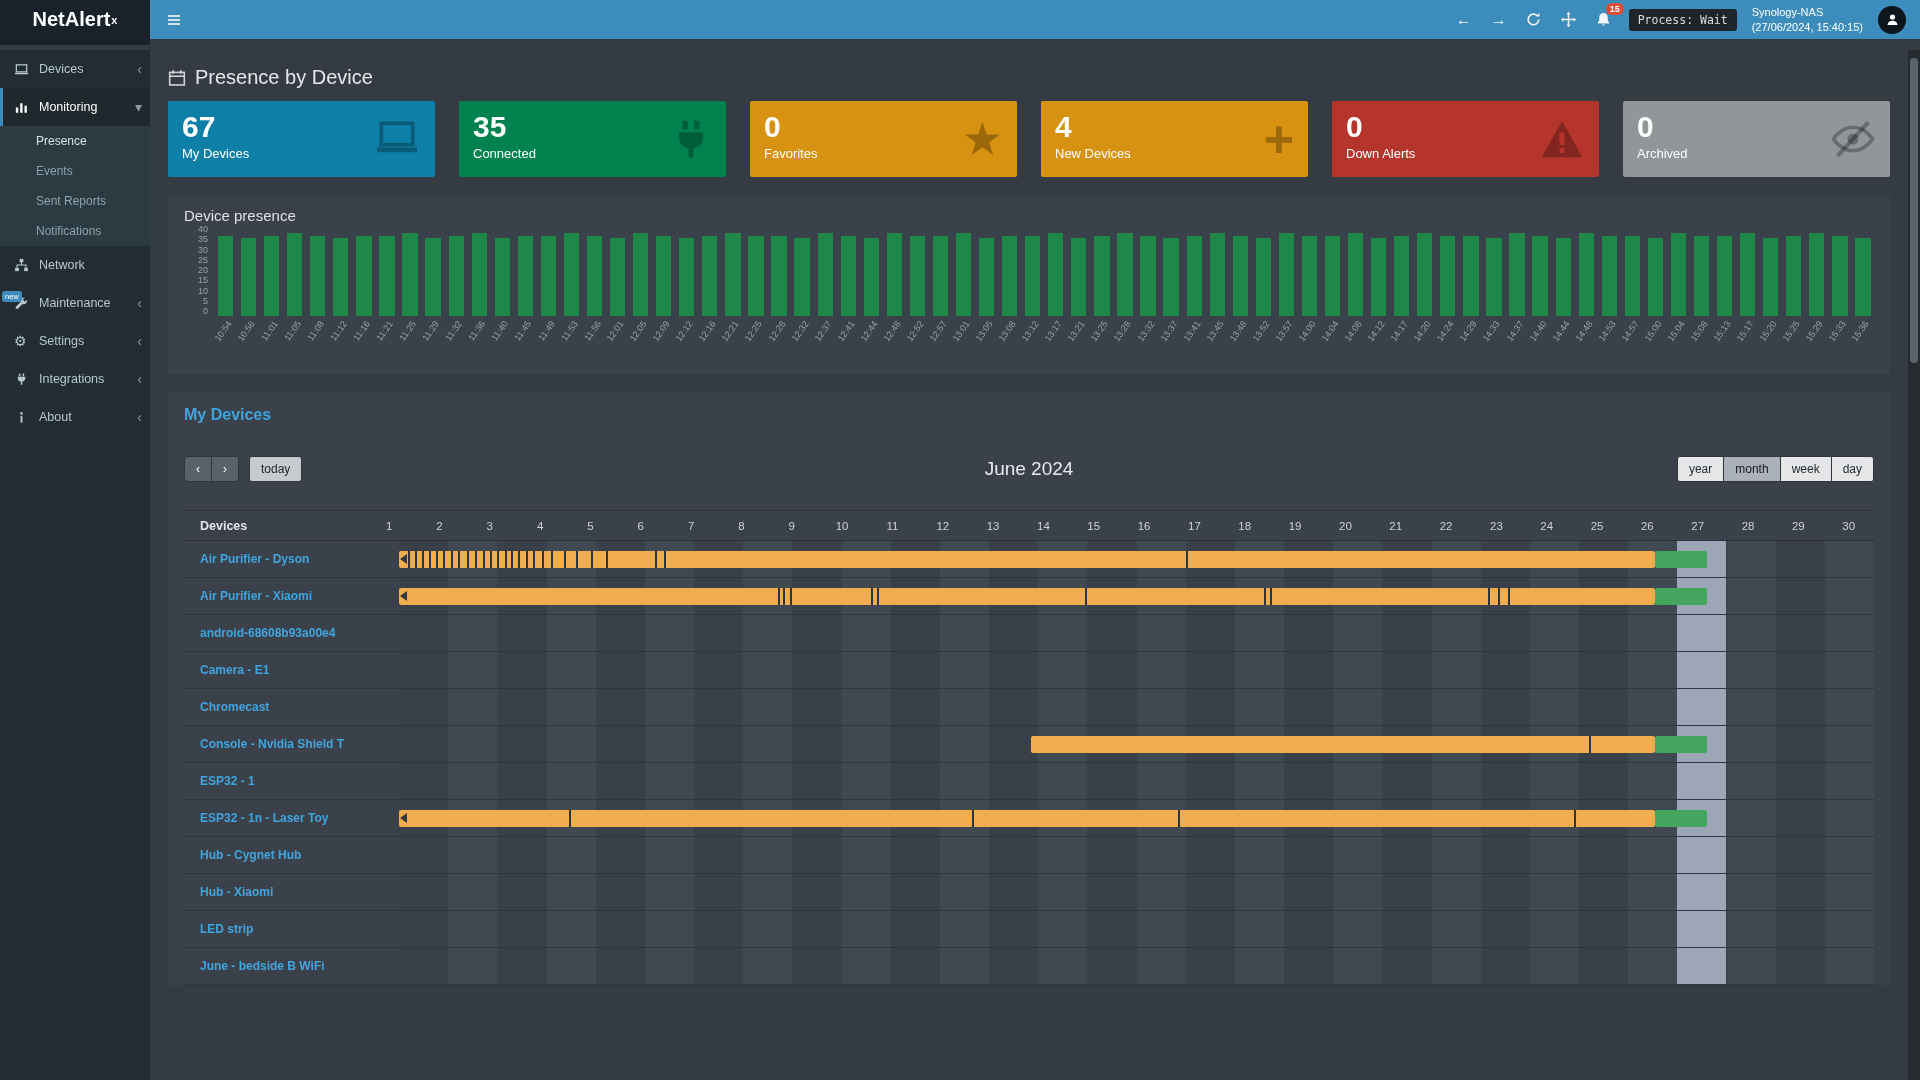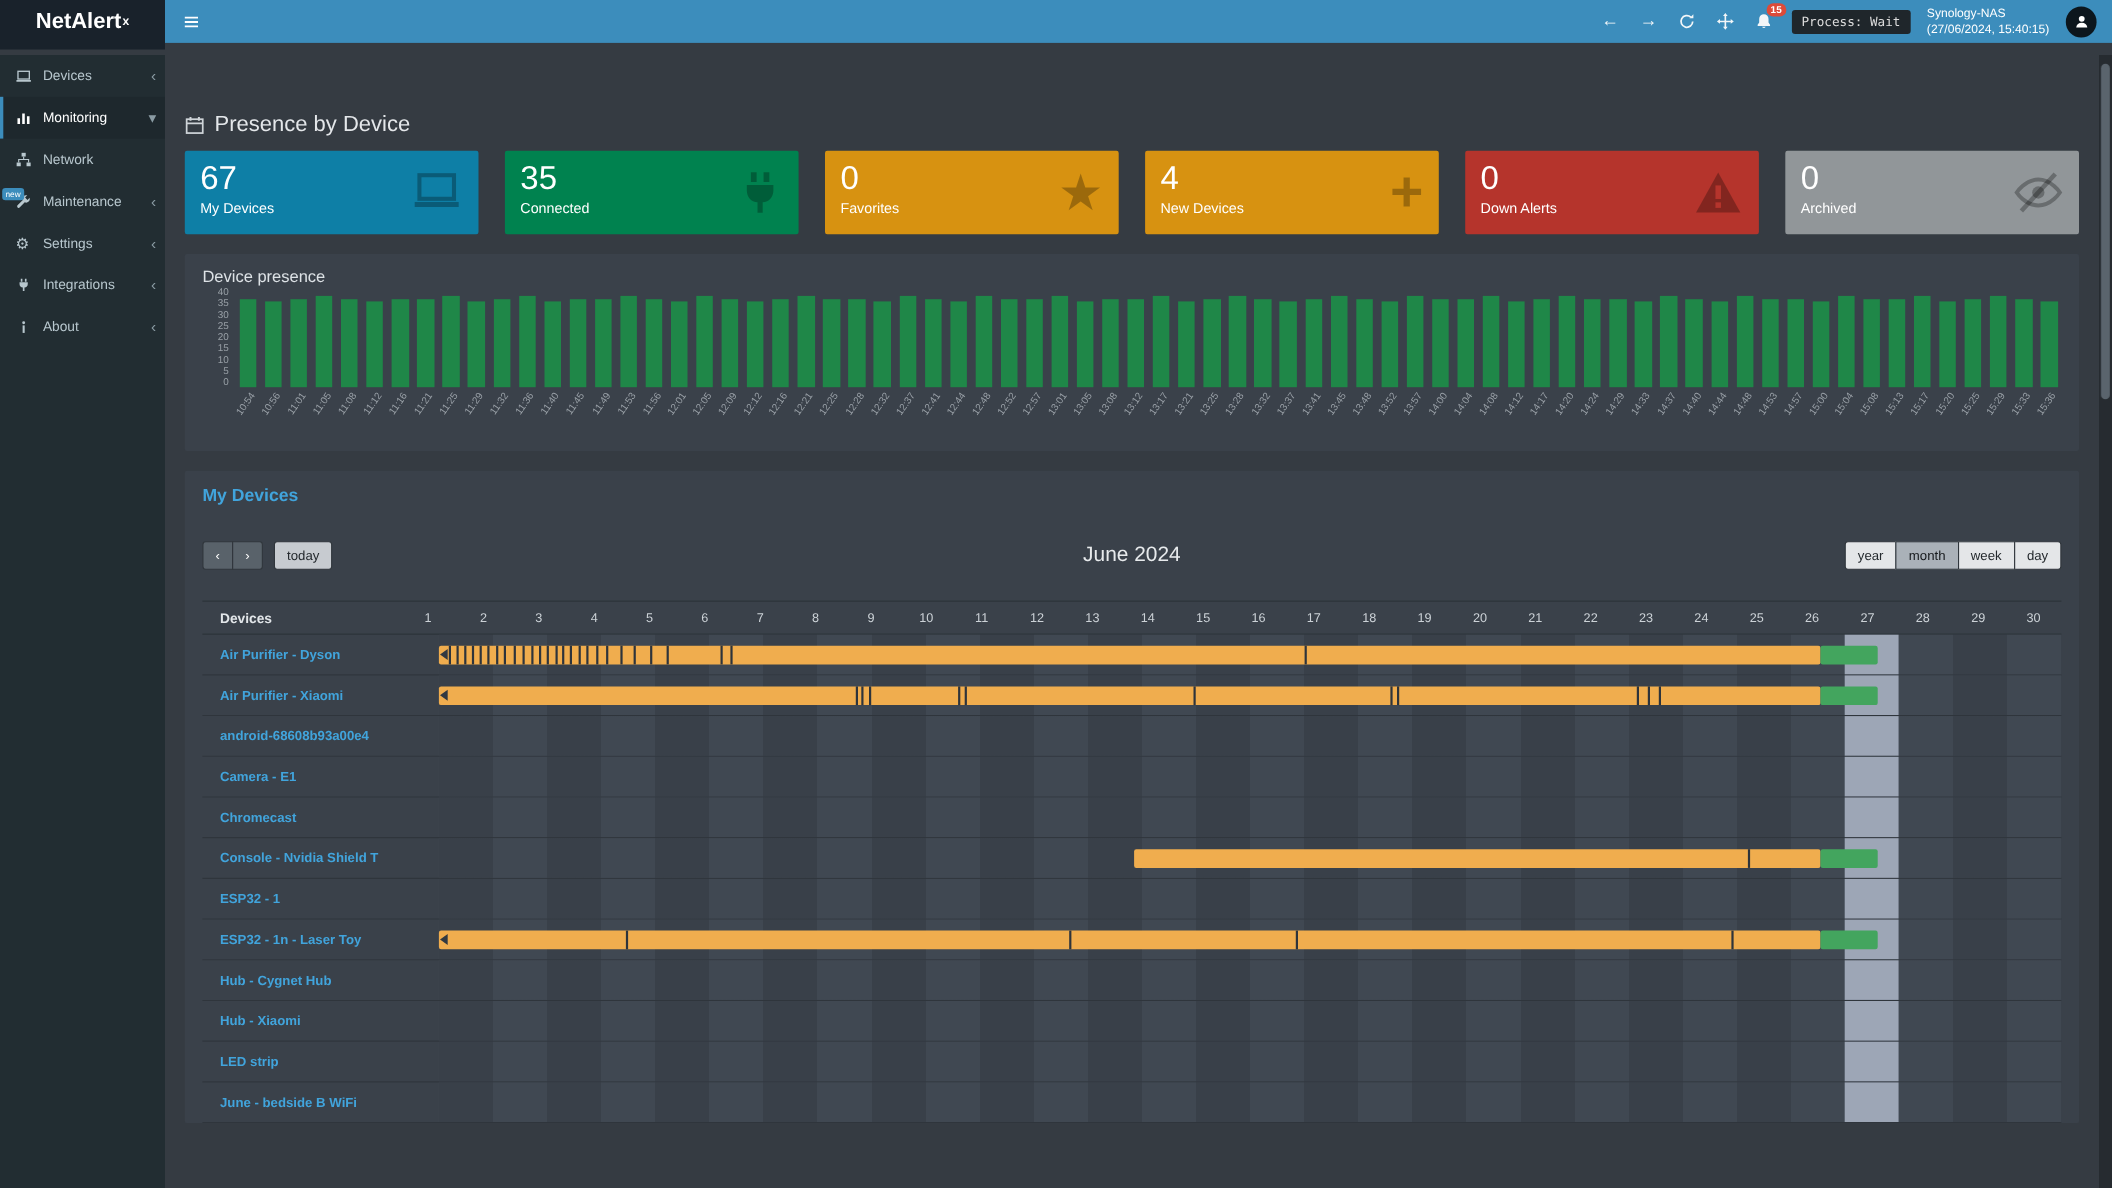--- a/index.html
+++ b/index.html
@@ -36,29 +36,29 @@
   .mi-icon .uni { font-size:14px; line-height:1; }
   .chev { margin-left:auto; color:#8a9ba3; font-size:14px; line-height:1; }
   .submenu { background:#2c3b41; }
   .submenu-item { height:30px; display:flex; align-items:center; padding-left:36px;
     color:#8aa4af; font-size:12px; cursor:pointer; }
   .submenu-item.current { color:#d9e0e4; }
   .badge-new { position:absolute; left:2px; top:7px; background:#3c8dbc; color:#fff;
     font-size:7.5px; padding:1px 3px; border-radius:3px; }
 
   
-  .content { position:absolute; top:50px; left:150px; right:12px; bottom:0; overflow:hidden;margin-top:36px; }
+  .content { position:absolute; top:50px; left:150px; right:12px; bottom:0; overflow:hidden; }
   .content-header { padding:16px 18px 8px; display:flex; align-items:center; gap:9px;
     color:#e4e7ea; font-size:20px; }
   .content-header .hicon { color:#cfd4d8; display:flex; }
 
   .info-row { display:flex; gap:24px; padding:4px 18px 0; }
   .info-box { flex:1; height:76px; border-radius:2px; position:relative; color:#fff;
     padding:10px 14px; overflow:hidden; cursor:pointer; }
-  .ib-value { font-size:30px; font-weight:normal; line-height:1.05; }
+  .ib-value { font-size:30px; font-weight:bold; line-height:1.05; }
   .ib-label { font-size:13px; margin-top:3px; }
   .ib-icon { position:absolute; right:14px; top:50%; transform:translateY(-50%);
     color:rgba(0,0,0,0.28); display:flex; }
   .ib-icon .uni { font-size:46px; line-height:1; }
 
   .panel { background:#3a414a; margin:18px 18px 0; border-radius:2px; }
   .chart-panel { padding:12px 16px 6px; }
   .panel-title { color:#dde2e6; font-size:15px; }
   .legend { display:flex; justify-content:center; align-items:center; gap:7px;
     margin:12px 0 8px; color:#c9ced3; font-size:11px; }
@@ -176,20 +176,26 @@
       </div>
       <div class="menu-item active">
         <span class="mi-icon">
           <svg width="15" height="15" viewBox="0 0 16 16">
             <path fill="currentColor" d="M2 13.5h2.5V8H2zM6.6 13.5h2.5V3.5H6.6zM11.2 13.5h2.5V6h-2.5z"></path>
           </svg>
         </span>
         <span>Monitoring</span>
         <span class="chev">▾</span>
       </div>
+      <div class="submenu">
+        <div class="submenu-item current">Presence</div>
+        <div class="submenu-item">Events</div>
+        <div class="submenu-item">Sent Reports</div>
+        <div class="submenu-item">Notifications</div>
+      </div>
       <div class="menu-item">
         <span class="mi-icon">
           <svg width="15" height="15" viewBox="0 0 16 16">
             <g fill="currentColor">
               <rect x="6" y="1" width="4" height="3.6"></rect>
               <rect x="1.2" y="10.4" width="4" height="3.6"></rect>
               <rect x="10.8" y="10.4" width="4" height="3.6"></rect>
             </g>
             <path d="M8 4.6v2.9M3.2 10.4V7.5h9.6v2.9" fill="none" stroke="currentColor" stroke-width="1.1"></path>
           </svg>

